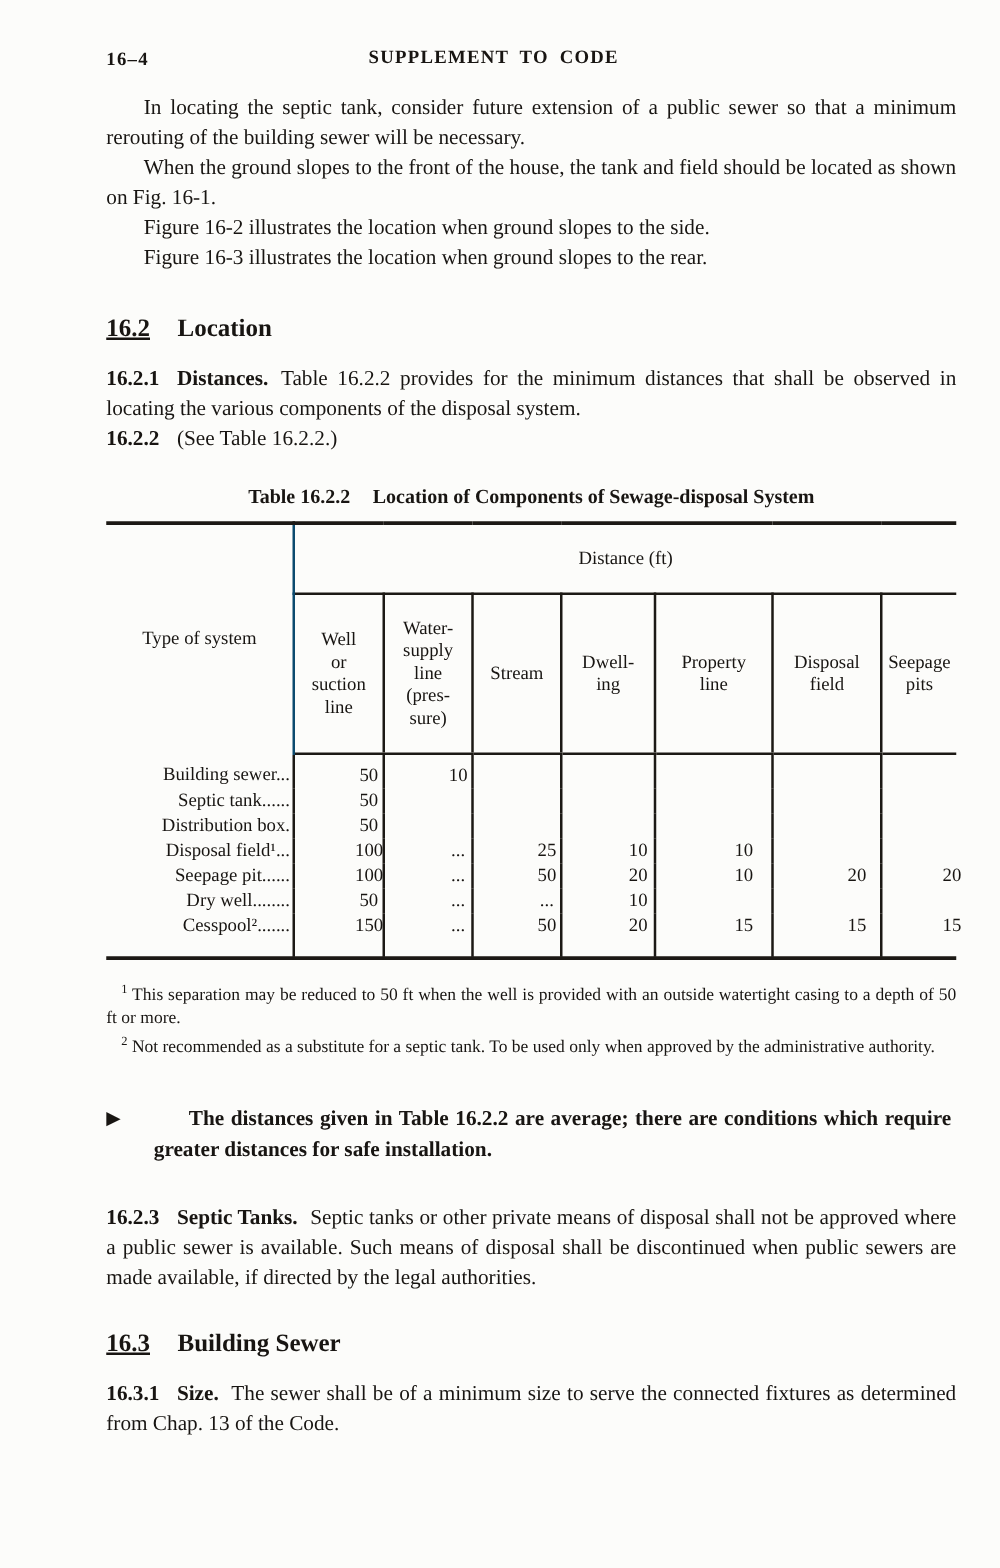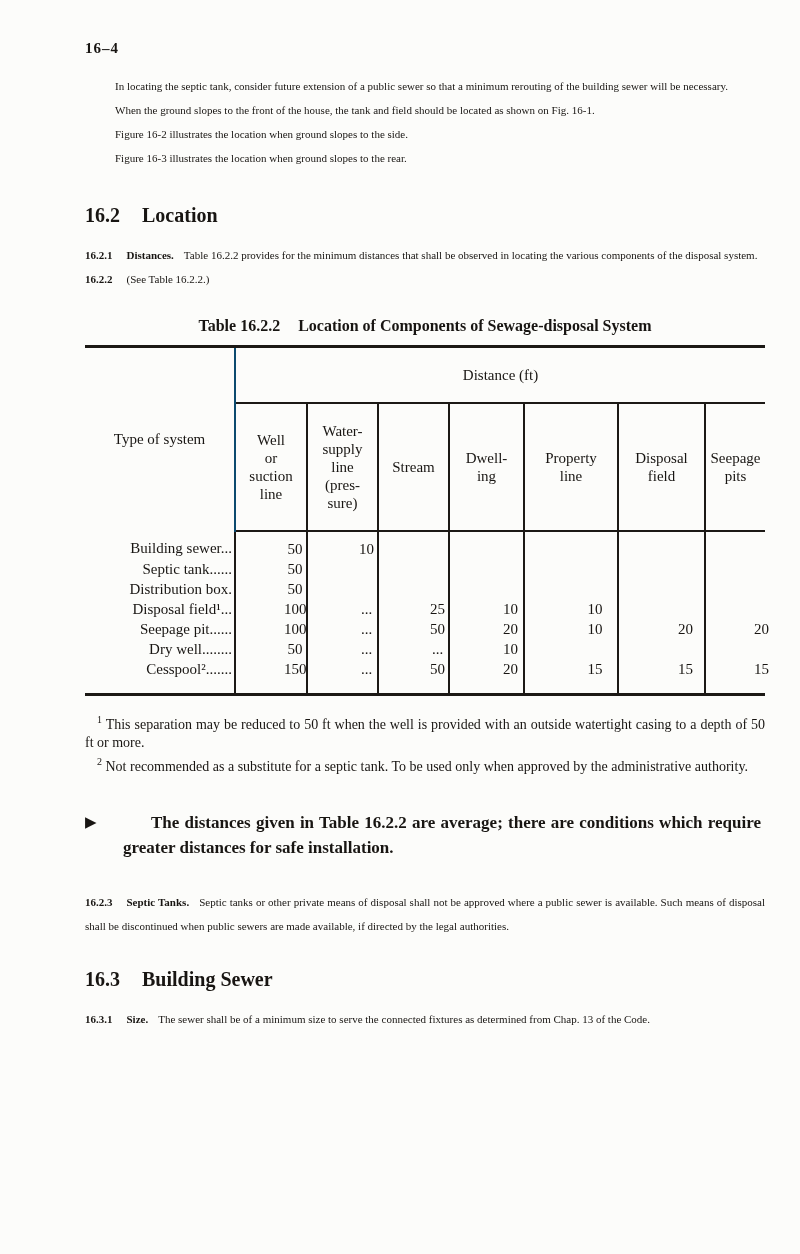--- a/index.html
+++ b/index.html
@@ -14,28 +14,28 @@
     overflow: hidden;
   }
   .content { padding: 38px 35px 0 85px; }
 
   
   .runhead { position: relative; height: 22px; margin-bottom: 14px; font-size: 15px; font-weight: bold; }
   .pageno { position: absolute; left: 0; top: 2px; letter-spacing: 1px; }
   .runtitle { position: absolute; left: 0; right: 60px; top: 0; text-align: center; letter-spacing: 1px; word-spacing: 4px; }
 
   
-  p.body { font-size: 11px; line-height: 24px; text-align: justify; }
+  p.body { font-size: 17px; line-height: 24px; text-align: justify; }
   p.indent { text-indent: 30px; }
   .b { font-weight: bold; margin-top: 12px; }
   .numgap { margin-right: 14px; }
   .titlegap { margin-right: 10px; }
 
   h2.sect { font-size: 20px; font-weight: bold; margin-top: 34px; }
-  h2.sect .snum { margin-right: 22px; }
+  h2.sect .snum { margin-right: 22px; text-decoration: underline; }
 
   .p1621 { margin-top: 16px; }
 
   
   .tbl-title { margin-top: 26px; text-align: center; font-size: 16px; font-weight: bold; }
   .tbl-title .tnum { margin-right: 18px; }
   table.tbl {
     width: 680px; margin-top: 10px;
     border-collapse: collapse; table-layout: fixed;
     font-size: 15px;
@@ -69,20 +69,21 @@
   h2.sect.s163 { margin-top: 30px; }
 </style>
 </head>
 <body>
 
 <div class="page">
   <div class="content">
 
     <div class="runhead">
       <span class="pageno">16–4</span>
+      <span class="runtitle">SUPPLEMENT TO CODE</span>
     </div>
 
     <p class="body indent">In locating the septic tank, consider future extension of a public sewer so that a minimum rerouting of the building sewer will be necessary.</p>
     <p class="body indent">When the ground slopes to the front of the house, the tank and field should be located as shown on Fig. 16-1.</p>
     <p class="body indent">Figure 16-2 illustrates the location when ground slopes to the side.</p>
     <p class="body indent">Figure 16-3 illustrates the location when ground slopes to the rear.</p>
 
     <h2 class="sect"><span class="snum">16.2</span><span>Location</span></h2>
 
     <p class="body p1621"><span class="b numgap">16.2.1</span><span class="b titlegap">Distances.</span><span>Table 16.2.2 provides for the minimum distances that shall be observed in locating the various components of the disposal system.</span></p>

